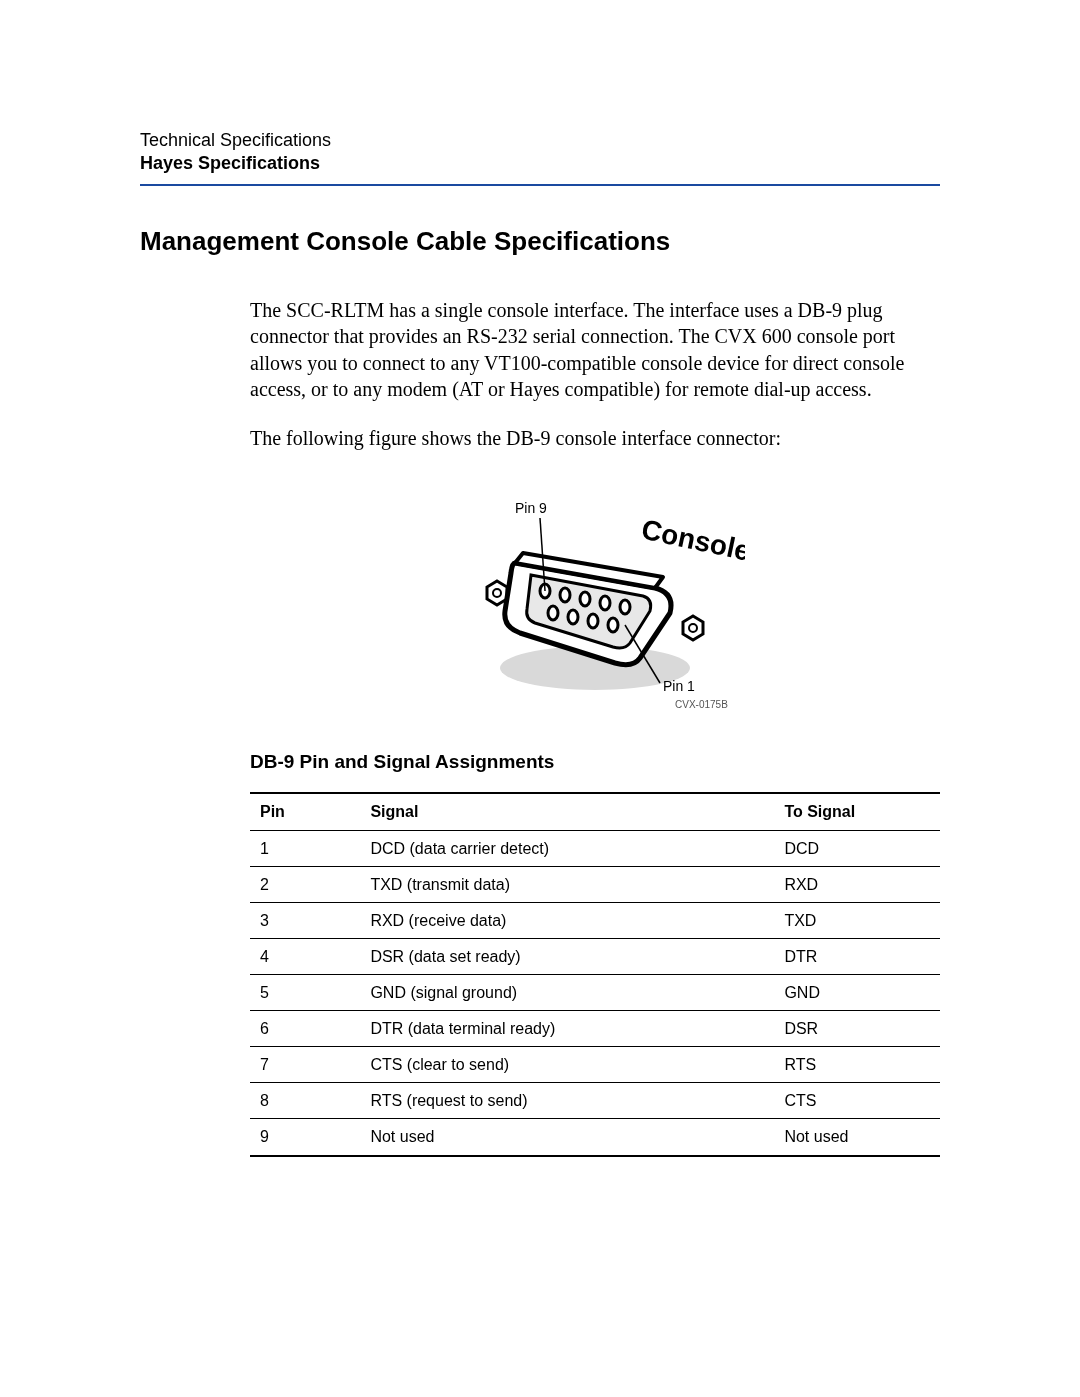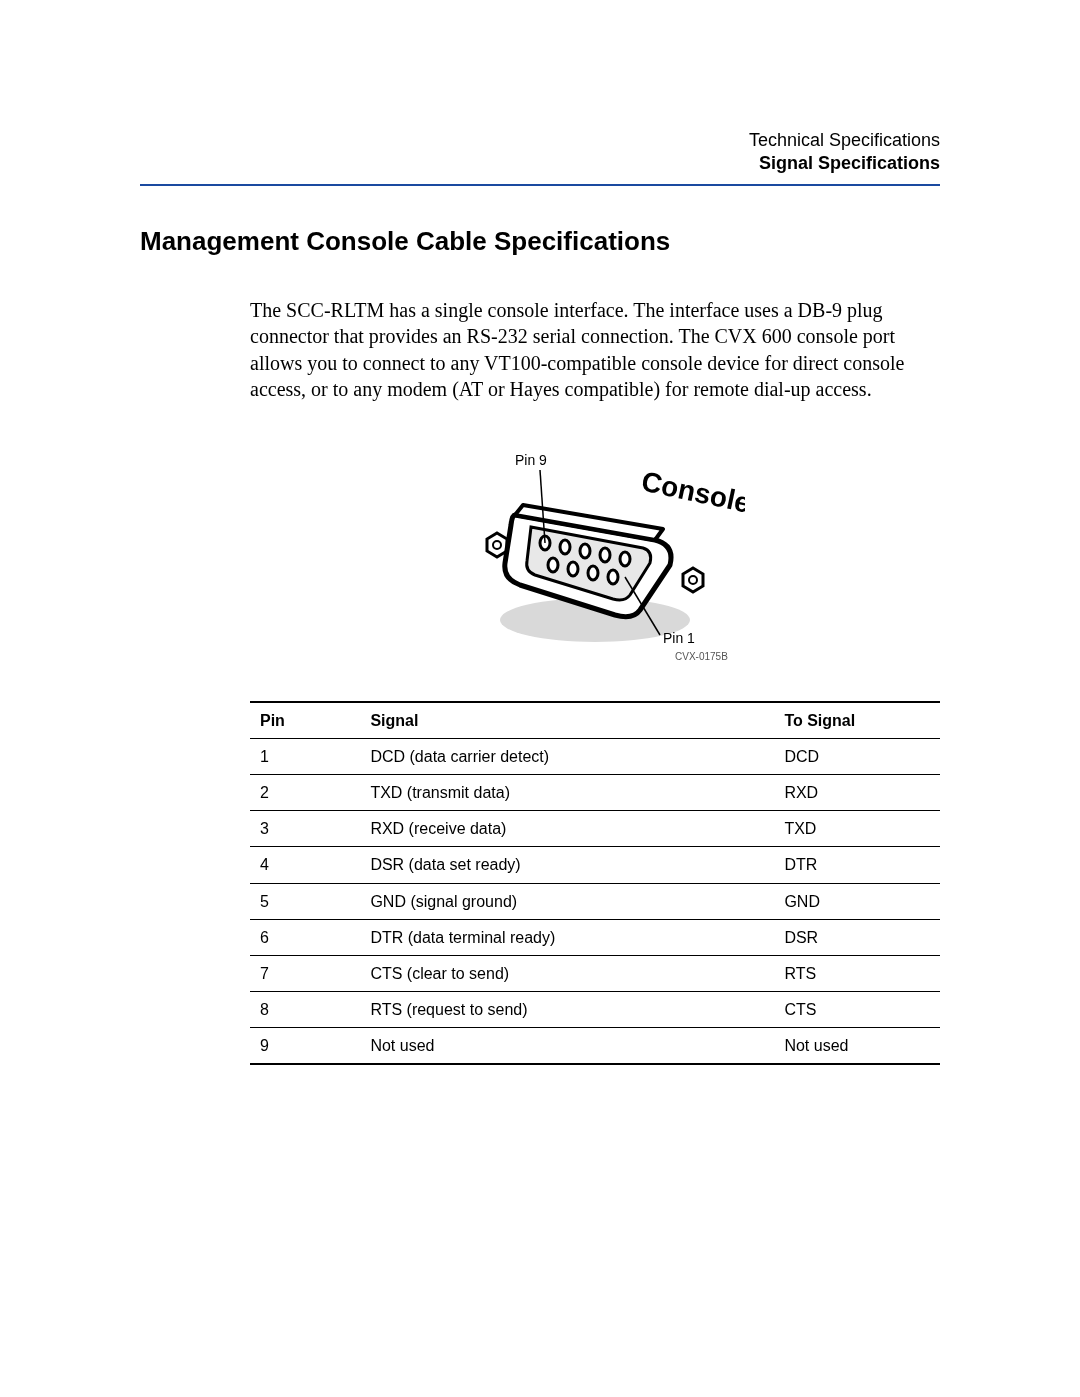--- a/index.html
+++ b/index.html
@@ -10,21 +10,21 @@
     color: #000;
   }
   .page {
     width: 1080px;
     height: 1397px;
     position: relative;
     box-sizing: border-box;
     padding: 130px 140px 0 140px;
   }
   .header {
-    text-align: right;
+    text-align: left;
     font-family: Helvetica, Arial, sans-serif;
   }
   .header .line1 {
     font-size: 18px;
     font-weight: 400;
   }
   .header .line2 {
     font-size: 18px;
     font-weight: 700;
     margin-top: 2px;
@@ -101,28 +101,29 @@
     font-size: 15px;
   }
 </style>
 </head>
 <body>
 
 <div class="page">
 
   <div class="header">
     <div class="line1">Technical Specifications</div>
-    <div class="line2">Signal Specifications</div>
+    <div class="line2">Hayes Specifications</div>
   </div>
   <hr class="header-rule">
 
   <h1 class="section-title">Management Console Cable Specifications</h1>
 
   <div class="body-text">
     <p>The SCC-RLTM has a single console interface. The interface uses a DB-9 plug connector that provides an RS-232 serial connection. The CVX 600 console port allows you to connect to any VT100-compatible console device for direct console access, or to any modem (AT or Hayes compatible) for remote dial-up access.</p>
+    <p>The following figure shows the DB-9 console interface connector:</p>
 
     <div class="figure-wrap">
       <svg width="300" height="240" viewBox="0 0 300 240">
 
         <ellipse cx="150" cy="195" rx="95" ry="22" fill="#d9d9d9"></ellipse>
 
         <g transform="translate(52,120)">
           <polygon points="0,-12 10,-6 10,6 0,12 -10,6 -10,-6" fill="#fff" stroke="#000" stroke-width="3"></polygon>
           <circle cx="0" cy="0" r="4" fill="#fff" stroke="#000" stroke-width="2"></circle>
         </g>
@@ -153,20 +154,21 @@
         <line x1="100" y1="118" x2="95" y2="45" stroke="#000" stroke-width="1.5"></line>
         <line x1="180" y1="152" x2="215" y2="210" stroke="#000" stroke-width="1.5"></line>
 
         <text x="70" y="40" font-family="Helvetica,Arial,sans-serif" font-size="14">Pin 9</text>
         <text x="195" y="65" font-family="Helvetica,Arial,sans-serif" font-size="28" font-weight="700" transform="rotate(12 195 65)">Console</text>
         <text x="218" y="218" font-family="Helvetica,Arial,sans-serif" font-size="14">Pin 1</text>
         <text x="230" y="235" font-family="Helvetica,Arial,sans-serif" font-size="10" fill="#555">CVX-0175B</text>
       </svg>
     </div>
 
+    <h2 class="subsection">DB-9 Pin and Signal Assignments</h2>
 
     <table class="pin-table">
       <colgroup>
           <col class="c1">
           <col class="c2">
           <col class="c3">
         </colgroup>
       <thead>
         <tr>
           <th>Pin</th>

